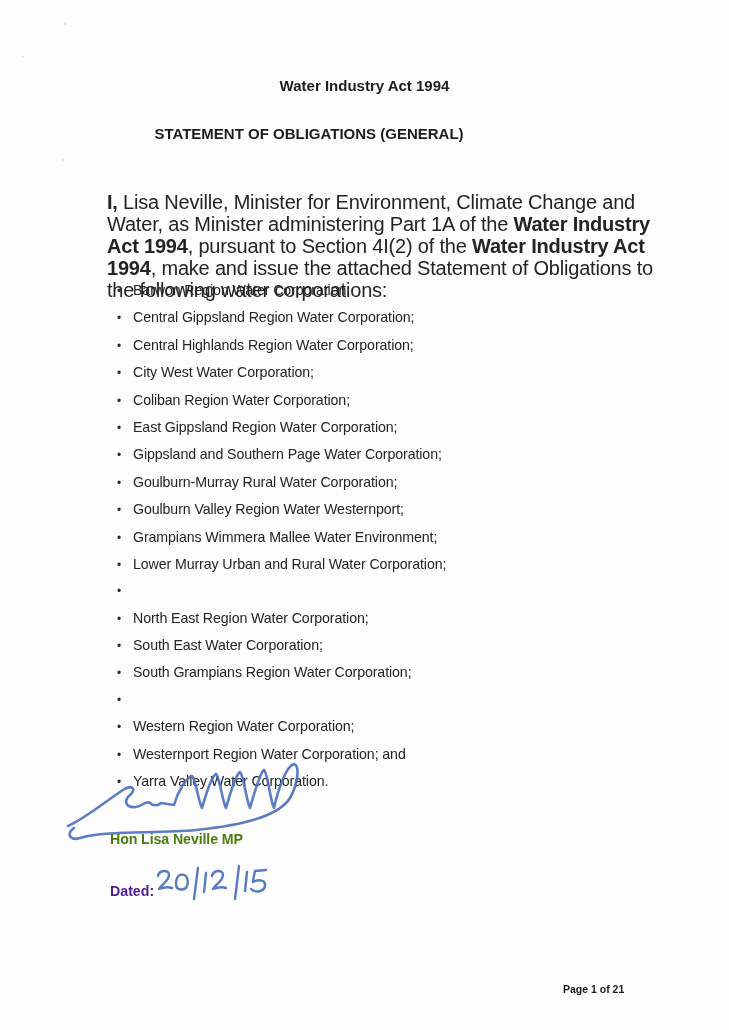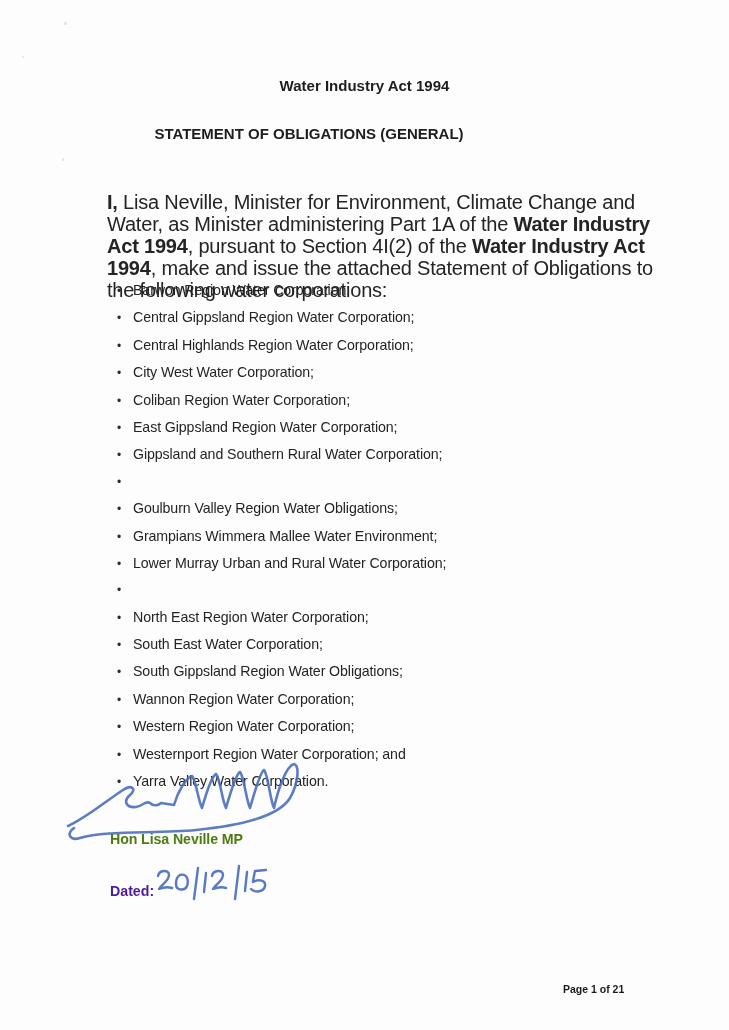--- a/index.html
+++ b/index.html
@@ -119,28 +119,29 @@
       <li>
         <span class="bullet">•</span>
         <span class="li-text">Coliban Region Water Corporation;</span>
       </li>
       <li>
         <span class="bullet">•</span>
         <span class="li-text">East Gippsland Region Water Corporation;</span>
       </li>
       <li>
         <span class="bullet">•</span>
-        <span class="li-text">Gippsland and Southern Rural Water Corporation;</span>
-      </li>
-      <li>
-        <span class="bullet">•</span>
-      </li>
-      <li>
-        <span class="bullet">•</span>
-        <span class="li-text">Goulburn Valley Region Water Obligations;</span>
+        <span class="li-text">Gippsland and Southern Page Water Corporation;</span>
+      </li>
+      <li>
+        <span class="bullet">•</span>
+        <span class="li-text">Goulburn-Murray Rural Water Corporation;</span>
+      </li>
+      <li>
+        <span class="bullet">•</span>
+        <span class="li-text">Goulburn Valley Region Water Westernport;</span>
       </li>
       <li>
         <span class="bullet">•</span>
         <span class="li-text">Grampians Wimmera Mallee Water Environment;</span>
       </li>
       <li>
         <span class="bullet">•</span>
         <span class="li-text">Lower Murray Urban and Rural Water Corporation;</span>
       </li>
       <li>
@@ -149,25 +150,24 @@
       <li>
         <span class="bullet">•</span>
         <span class="li-text">North East Region Water Corporation;</span>
       </li>
       <li>
         <span class="bullet">•</span>
         <span class="li-text">South East Water Corporation;</span>
       </li>
       <li>
         <span class="bullet">•</span>
-        <span class="li-text">South Gippsland Region Water Obligations;</span>
-      </li>
-      <li>
-        <span class="bullet">•</span>
-        <span class="li-text">Wannon Region Water Corporation;</span>
+        <span class="li-text">South Grampians Region Water Corporation;</span>
+      </li>
+      <li>
+        <span class="bullet">•</span>
       </li>
       <li>
         <span class="bullet">•</span>
         <span class="li-text">Western Region Water Corporation;</span>
       </li>
       <li>
         <span class="bullet">•</span>
         <span class="li-text">Westernport Region Water Corporation; and</span>
       </li>
       <li>

